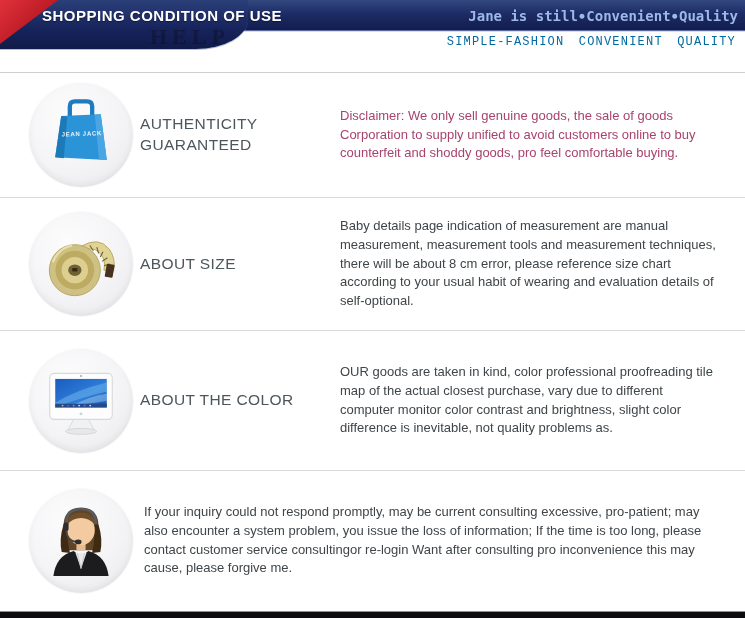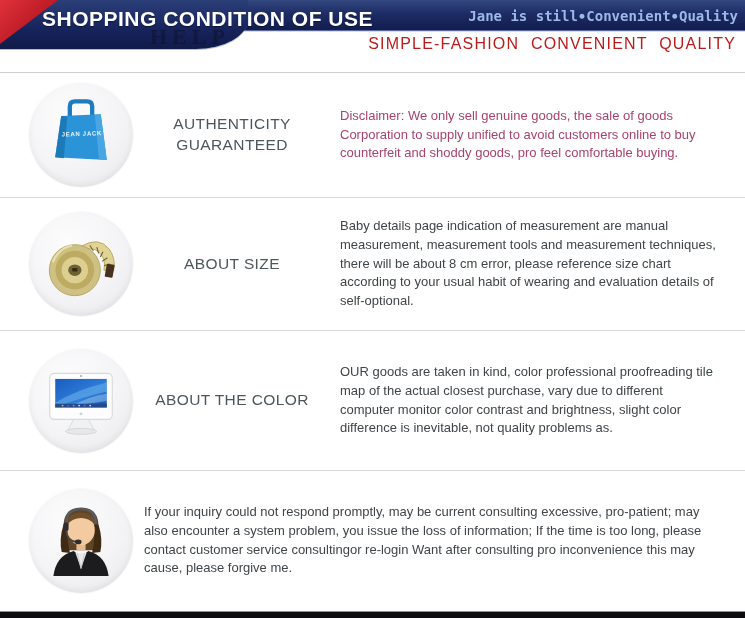--- a/index.html
+++ b/index.html
@@ -22,59 +22,60 @@
     border-bottom-right-radius:52px 30px;
     box-shadow:0 1px 0 rgba(120,135,180,0.55);
   }
   .ribbon {
     position:absolute; top:0; left:0; width:58px; height:44px;
     background:linear-gradient(135deg,#e0313c 0%, #b5161f 70%);
     clip-path:polygon(0 0, 100% 0, 0 100%);
   }
   .hdr-title {
     position:absolute; top:7px; left:42px;
-    color:#ffffff; font-size:21px; font-weight:bold; letter-spacing:0.5px;
+    color:#ffffff; font-size:15px; font-weight:bold; letter-spacing:0.5px;
     text-shadow:0 1px 1px rgba(0,0,0,0.45);
     white-space:nowrap;
   }
   .hdr-watermark {
     position:absolute; top:24px; left:150px;
     font-family:"Liberation Serif", serif; font-weight:bold;
     font-size:22px; letter-spacing:5px;
     color:rgba(10,14,40,0.45);
   }
   .hdr-tagline {
     position:absolute; top:8px; right:7px;
     font-family:"DejaVu Sans Mono", monospace;
     font-size:14px; font-weight:bold; color:#9db9e8; letter-spacing:0px;
     white-space:nowrap;
   }
   .hdr-subtitle {
     position:absolute; top:35px; right:9px;
-    font-size:16px; color:#b91c1c; letter-spacing:1.2px; word-spacing:6px;
+    font-size:12px; color:#0369a1; letter-spacing:1.2px; word-spacing:6px;
     white-space:nowrap;
+    font-family:Liberation Mono, monospace;
   }
 
   
   .rows { position:absolute; top:72px; left:0; width:745px; border-top:1px solid #cfcfcf; }
   .row { display:flex; align-items:center; border-bottom:1px solid #dadada; }
   .row:nth-child(1){ height:125px; }
   .row:nth-child(2){ height:133px; }
   .row:nth-child(3){ height:140px; }
   .row:nth-child(4){ height:139px; border-bottom:none; }
 
   .icon-cell { width:106px; margin-left:28px; flex:none; display:flex; align-items:center; justify-content:center; }
   .icon-circle {
     width:104px; height:104px; border-radius:50%;
     background:radial-gradient(circle at 38% 30%, #fcfcfd 0%, #f4f4f6 55%, #e7e7ea 100%);
     box-shadow:inset 0 -3px 6px rgba(0,0,0,0.05), 0 0 0 1px rgba(0,0,0,0.025);
     display:flex; align-items:center; justify-content:center;
   }
   .label-cell {
-    width:196px; flex:none; text-align:center;
+    width:196px; flex:none; 
     color:#4d565b; font-size:15.5px; letter-spacing:0.4px; line-height:1.35;
     padding:0 6px;
   }
   .text-cell {
     flex:1; padding:0 26px 0 10px;
     color:#3f4549; font-size:13px; line-height:1.44;
   }
   .row--disclaimer .text-cell { color:#a8436e; }
 
   

